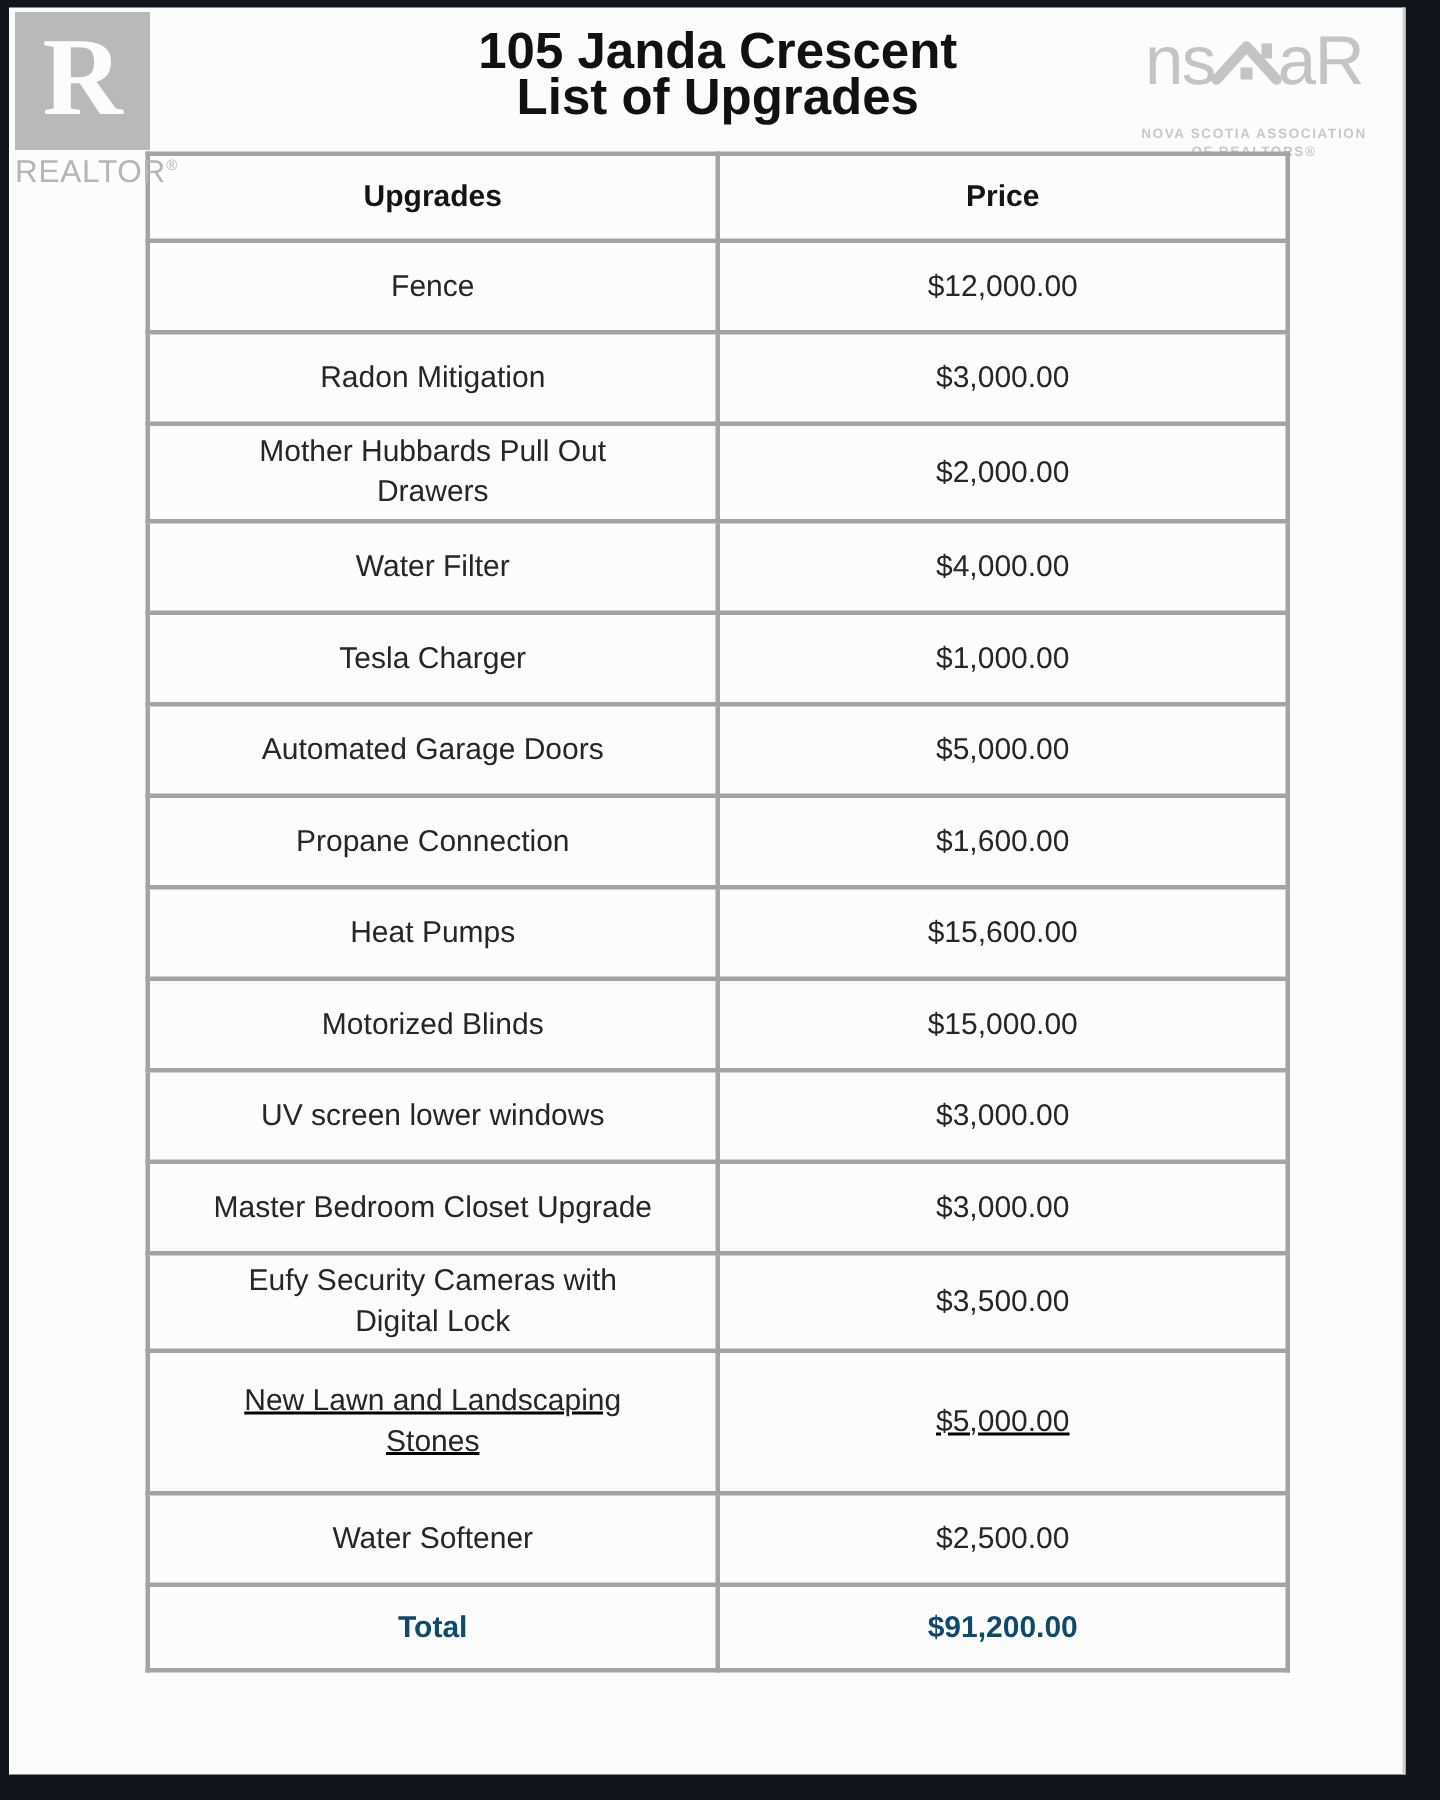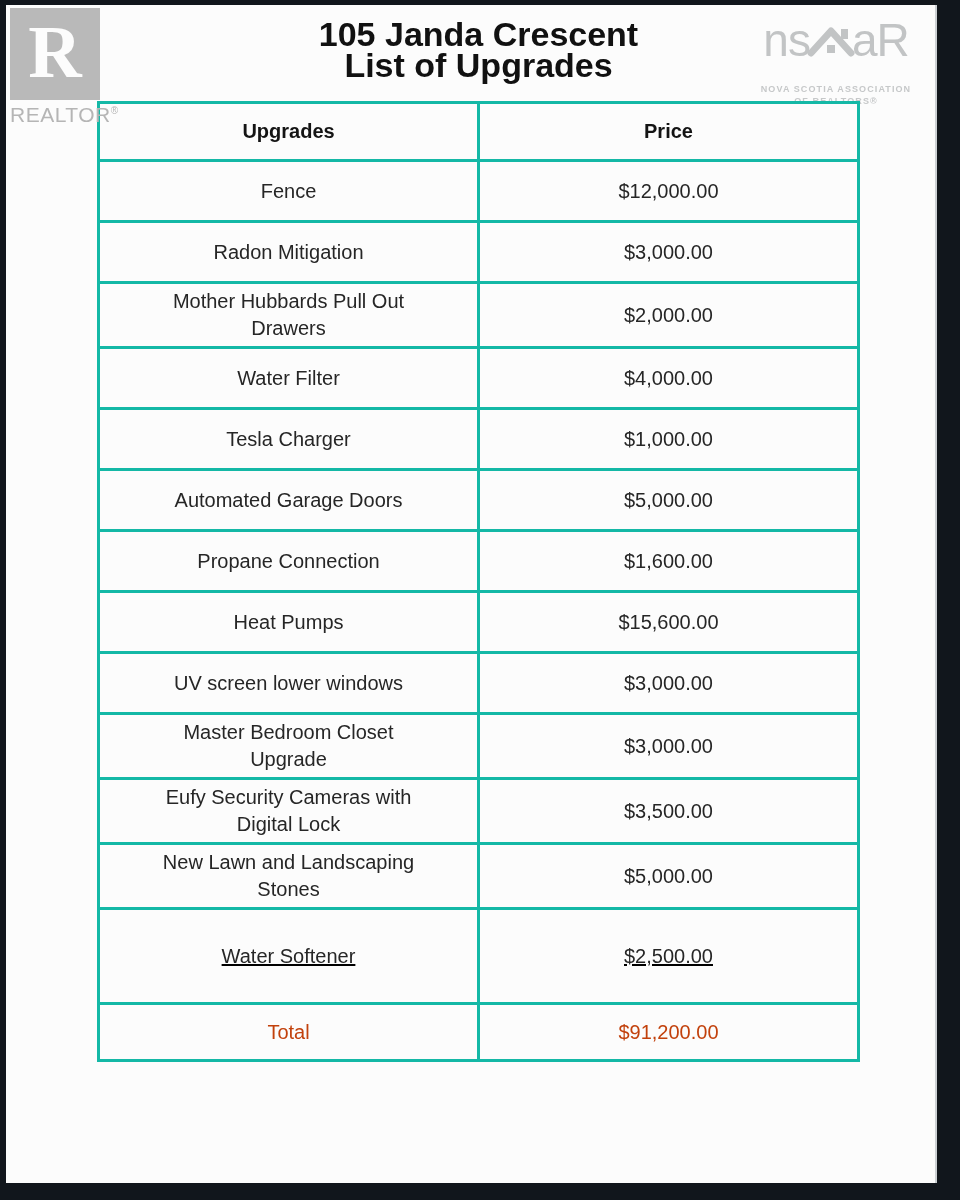--- a/index.html
+++ b/index.html
@@ -71,32 +71,32 @@
   }
 
   
   table.upgrades {
     position: absolute; left: 91px; top: 96px; z-index: 2;
     width: 763px;
     border-collapse: collapse; table-layout: fixed;
     background: transparent;
   }
   .upgrades th, .upgrades td {
-    border: 3px solid #14b8a6;
+    border: 3px solid #a3a3a3;
     text-align: center; vertical-align: middle;
     font-size: 20px; color: #262626;
-    padding: 4px 48px;
+    padding: 4px 36px;
     line-height: 27px;
   }
   .upgrades thead tr { height: 58px; }
   .upgrades thead th { font-weight: 700; color: #141414; }
   .upgrades tbody tr { height: 61px; }
   .upgrades tbody tr:nth-child(13) { height: 95px; text-decoration: underline; }
   .upgrades tfoot tr { height: 57px; }
-  .upgrades tfoot td { font-weight: 400; color: #c2410c; }
+  .upgrades tfoot td { font-weight: 700; color: #0c4a6e; }
 </style>
 </head>
 <body>
 
 <div class="frame">
   <div class="page">
 
     <div class="realtor-logo">
       <div class="realtor-square">
         <span>R</span>
@@ -159,20 +159,24 @@
   </tr>
           <tr>
     <td>Propane Connection</td>
     <td>$1,600.00</td>
   </tr>
           <tr>
     <td>Heat Pumps</td>
     <td>$15,600.00</td>
   </tr>
           <tr>
+    <td>Motorized Blinds</td>
+    <td>$15,000.00</td>
+  </tr>
+          <tr>
     <td>UV screen lower windows</td>
     <td>$3,000.00</td>
   </tr>
           <tr>
     <td>Master Bedroom Closet Upgrade</td>
     <td>$3,000.00</td>
   </tr>
           <tr>
     <td>Eufy Security Cameras with Digital Lock</td>
     <td>$3,500.00</td>

